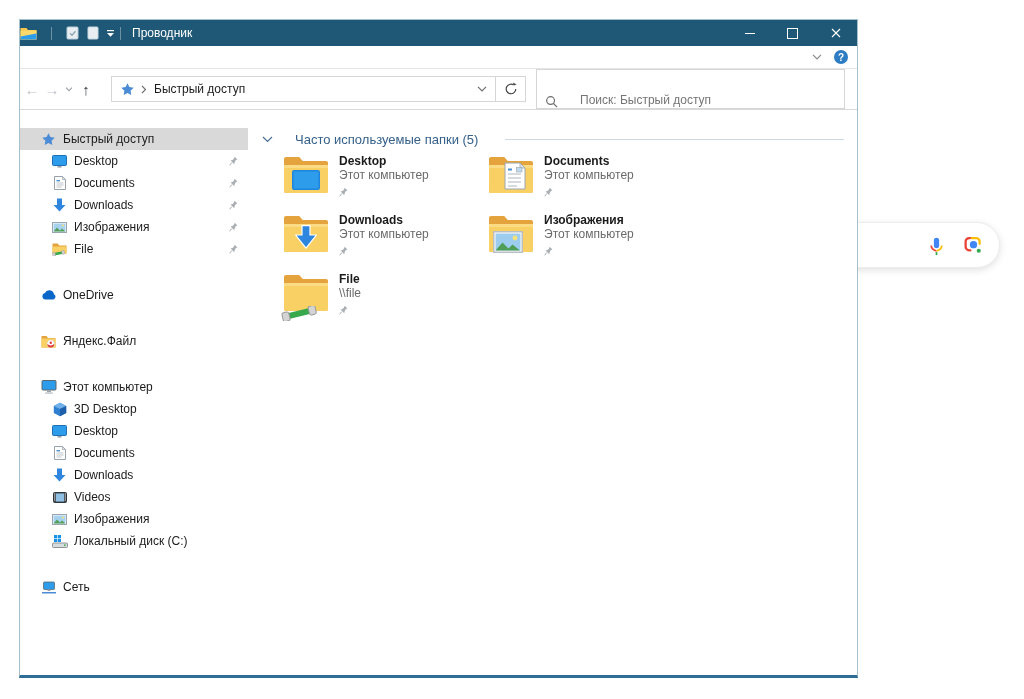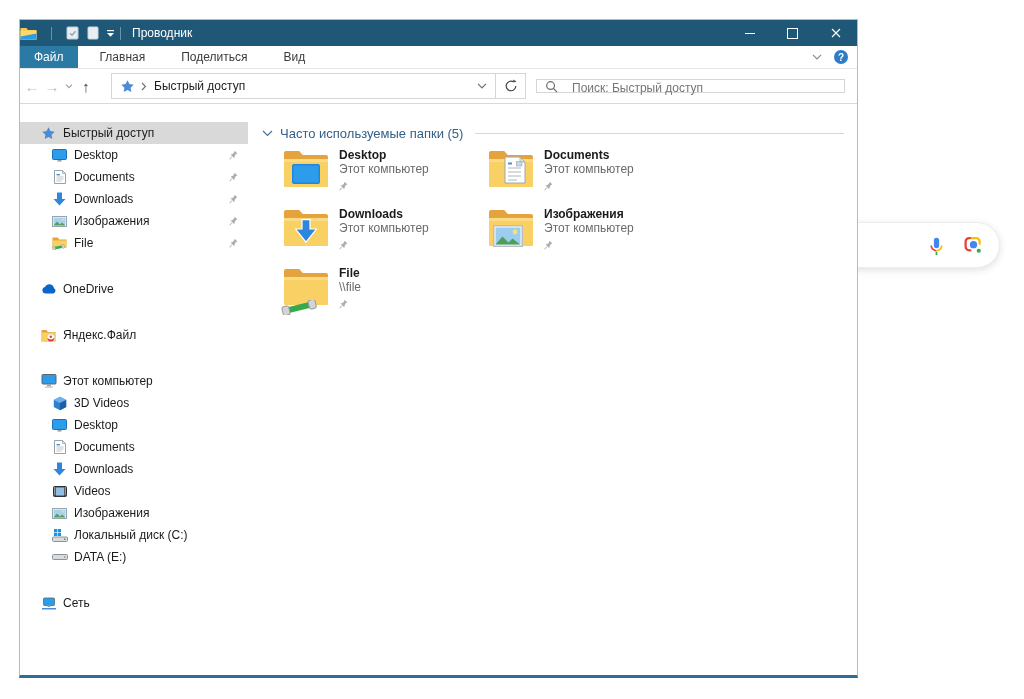--- a/index.html
+++ b/index.html
@@ -71,41 +71,41 @@
   }
   .addr-star { margin:0 6px 0 8px; display:flex; }
   .addr-crumb { font-size:12px; color:#1b1b1b; margin-left:7px; white-space:nowrap; }
   .addr-spacer { flex:1; }
   .addr-drop { width:26px; height:100%; display:flex; align-items:center; justify-content:center; }
   .addr-refresh {
     width:30px; height:26px; border:1px solid #d6d6d6; border-left:none;
     display:flex; align-items:center; justify-content:center; box-sizing:border-box;
   }
   .search {
-    margin-left:10px; width:309px; height:14px; border:1px solid #d6d6d6;
-    display:flex; align-items:flex-start; padding:0 8px; gap:12px; box-sizing:border-box;
+    margin-left:10px; width:309px; height:40px; border:1px solid #d6d6d6;
+    display:flex; align-items:flex-end; padding:0 8px; gap:20px; box-sizing:border-box;
   }
   .search input { border:none; outline:none; flex:1; font-size:12px; font-family:inherit; color:#1b1b1b; background:transparent; }
   .search input::placeholder { color:#757575; opacity:1; }
 
   
   .content { flex:1; display:flex; min-height:0; }
 
   .sidebar { flex:0 0 228px; width:228px; padding-top:18px; box-sizing:border-box; overflow:hidden; }
   .side-item { height:22px; display:flex; align-items:center; font-size:12px; color:#1b1b1b; padding-left:20px; cursor:default; }
   .side-item.lvl1 { padding-left:31px; }
   .side-item.selected { background:var(--sidebar-selection,#d9d9d9); }
   .side-item.gap { margin-top:24px; }
   .side-item .ic { width:17px; flex:0 0 17px; display:flex; justify-content:center; margin-right:6px; }
   .side-item .lbl { flex:1; white-space:nowrap; overflow:hidden; }
   .side-item .pin { margin-right:10px; display:flex; }
 
   .main { flex:1; min-width:0; }
   .group-header {
-    display:flex; align-items:center; margin:22px 13px 0 14px; gap:7px;
+    display:flex; align-items:center; margin:22px 13px 0 14px; gap:22px;
     color:var(--group-header-text,#356089); font-size:13px; white-space:nowrap;
   }
   .group-line { flex:1; height:1px; background:#cdd9e3; margin-left:5px; }
   .tiles {
     margin:6px 0 0 36px; display:grid; grid-template-columns:205px 205px;
     grid-auto-rows:48px; row-gap:11px;
   }
   .tile { display:flex; gap:9px; cursor:default; }
   .tile-ic { width:46px; height:48px; position:relative; flex:0 0 46px; }
   .tile-txt { min-width:0; }
@@ -186,26 +186,20 @@
         </div>
         <div class="cap-btn">
           <svg width="10" height="10" viewBox="0 0 10 10">
             <path d="M1 1l8 8M9 1l-8 8" stroke="#fff" stroke-width="1.1"></path>
           </svg>
         </div>
       </div>
   </div>
 
   <div class="tabsrow">
-    <span id="tabs" style="display:flex">
-        <div class="tab active">Файл</div>
-        <div class="tab">Главная</div>
-        <div class="tab">Поделиться</div>
-        <div class="tab">Вид</div>
-      </span>
     <span class="tabs-right" id="tabs-right">
         <span style="display: flex;">
           <svg width="10" height="6" viewBox="0 0 10 6">
             <path d="M1 .8l4 4 4-4" fill="none" stroke="#8a8a8a" stroke-width="1.2"></path>
           </svg>
         </span>
         <span style="display: flex;">
           <span class="help-circle">?</span>
         </span>
       </span>
@@ -382,21 +376,21 @@
           <span class="lbl">Этот компьютер</span>
         </div>
         <div class="side-item lvl1">
           <span class="ic">
             <svg width="14" height="15" viewBox="0 0 14 15">
               <path d="M7 .8l6.2 3.1v7L7 14.2.8 10.9v-7z" fill="#2F7FD1"></path>
               <path d="M7 .8l6.2 3.1L7 7 .8 3.9z" fill="#6FB1E8"></path>
               <path d="M7 7l6.2-3.1v7L7 14.2z" fill="#1D5FA8"></path>
             </svg>
           </span>
-          <span class="lbl">3D Videos</span>
+          <span class="lbl">3D Desktop</span>
         </div>
         <div class="side-item lvl1">
           <span class="ic">
             <svg width="15" height="13" viewBox="0 0 15 13">
               <rect x=".5" y=".5" width="14" height="10" rx="1" fill="#2D9CEA" stroke="#1F6FB6"></rect>
               <rect x="5.5" y="11" width="4" height="1.6" fill="#9AA3AA"></rect>
             </svg>
           </span>
           <span class="lbl">Desktop</span>
         </div>
@@ -456,29 +450,20 @@
                 <rect x="2" width="3.2" height="3.2"></rect>
                 <rect x="5.8" width="3.2" height="3.2"></rect>
                 <rect x="2" y="3.8" width="3.2" height="3.2"></rect>
                 <rect x="5.8" y="3.8" width="3.2" height="3.2"></rect>
               </g>
               <rect x=".5" y="8" width="15" height="4.5" rx="1" fill="#D9DCDE" stroke="#8E9398"></rect>
               <circle cx="12.8" cy="10.2" r=".9" fill="#49B04F"></circle>
             </svg>
           </span>
           <span class="lbl">Локальный диск (C:)</span>
-        </div>
-        <div class="side-item lvl1">
-          <span class="ic">
-            <svg width="16" height="6" viewBox="0 0 16 6">
-              <rect x=".5" y=".5" width="15" height="5" rx="1" fill="#D9DCDE" stroke="#8E9398"></rect>
-              <circle cx="12.8" cy="3" r=".9" fill="#9AA0A5"></circle>
-            </svg>
-          </span>
-          <span class="lbl">DATA (E:)</span>
         </div>
         <div class="side-item gap">
           <span class="ic">
             <svg width="16" height="13" viewBox="0 0 16 13">
               <rect x="2.5" y="1" width="11" height="7.5" rx="1" fill="#2D9CEA" stroke="#5A6770" stroke-width=".8"></rect>
               <rect x="6.5" y="8.5" width="3" height="1.5" fill="#9AA3AA"></rect>
               <path d="M1 11h14v1.5H1z" fill="#4C8BD5"></path>
             </svg>
           </span>
           <span class="lbl">Сеть</span>

